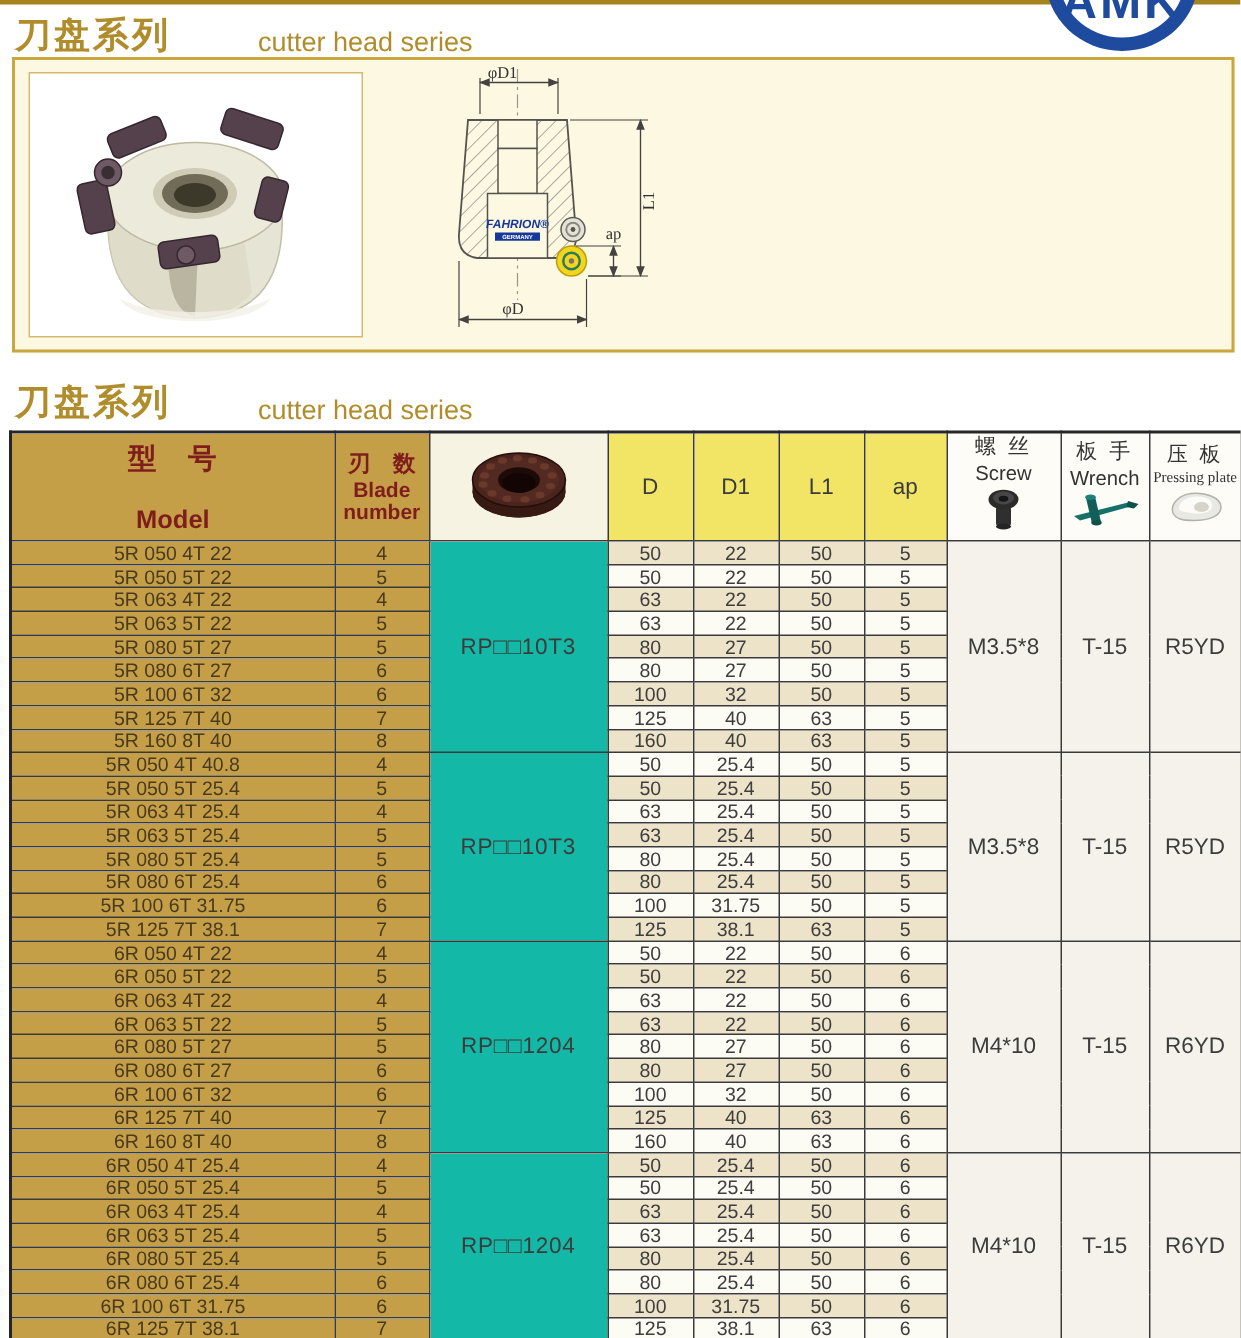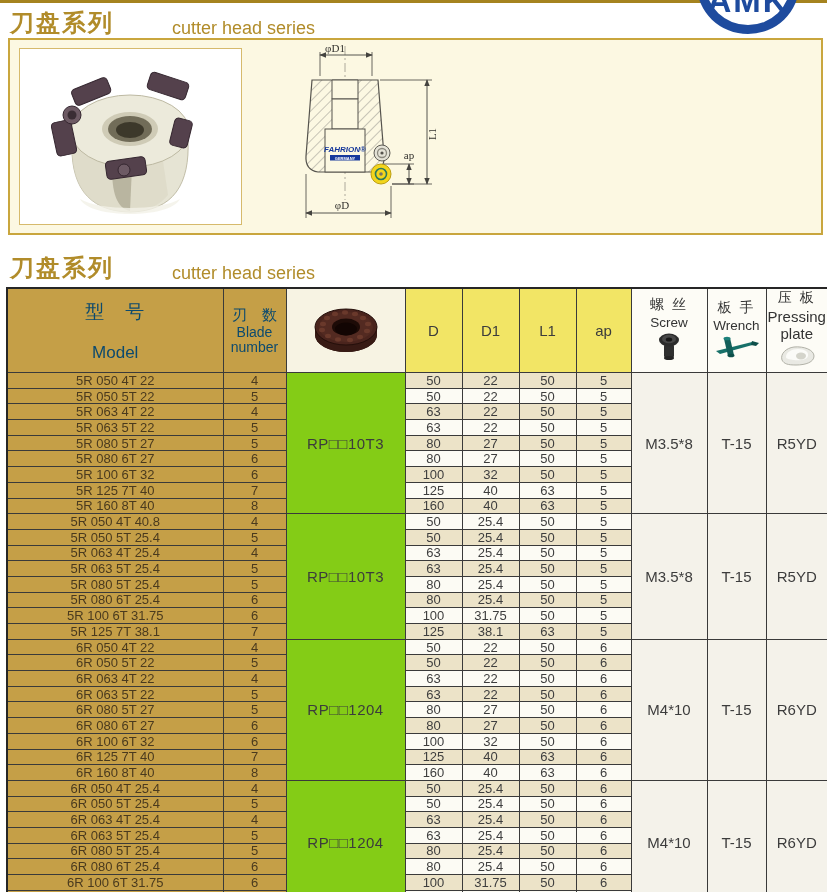--- a/index.html
+++ b/index.html
@@ -44,38 +44,38 @@
   table.cat {
     position:absolute; top:287px; left:6px; width:821px;
     border-collapse:collapse; table-layout:fixed;
     border:2px solid #262626;
   }
   table.cat th, table.cat td {
     border:1px solid #3a3a3a; text-align:center; vertical-align:middle;
     overflow:hidden; padding:0;
   }
   thead tr { height:71px; }
-  th.model-h, th.blade-h { background:#c59f47; color:#0c4a6e; font-weight:normal; }
+  th.model-h, th.blade-h { background:#c59f47; color:#7f1d1d; font-weight:bold; }
   th.model-h .zh1 { font-size:19px; letter-spacing:1px; }
   th.model-h .en1 { font-size:17px; margin-top:18px; }
   th.blade-h .zh1 { font-size:15px; }
   th.blade-h .en1 { font-size:14px; line-height:1.05; }
   th.insert-h { background:#f7f3e3; }
   th.dim-h { background:#f2e565; color:#3c3c3c; font-weight:normal; font-size:15px; }
   th.tool-h { background:#fdfcf6; color:#333; font-weight:normal; }
   th.tool-h .zh1 { font-size:14px; letter-spacing:2px; }
   th.tool-h .en1 { font-size:13.5px; margin:1px 0 2px 0; }
-  th.tool-h.plate-h .en1 { font-size:15px; }
+  th.tool-h.plate-h .en1 { font-size:10px;font-family:Liberation Serif, serif; }
 
   tbody tr { height:15.7px;margin-top:12px; }
   tbody td { font-size:13px; line-height:1; color:#3e3e3e; }
   td.model, td.blade { background:#c59f47; color:#4a3a1e; }
   tr.stripe-a td.num { background:#ece3c8; }
   tr.stripe-b td.num { background:#fcfbf4; }
-  td.insert { background:#84cc16; font-size:15px; color:#3c3c3c; letter-spacing:0.5px; }
+  td.insert { background:#14b8a6; font-size:15px; color:#3c3c3c; letter-spacing:0.5px; }
   td.span-cell { background:#f4f2ea; font-size:15px; color:#3c3c3c; }
 </style>
 </head>
 <body>
 
 <div class="page">
   <div class="top-rule"></div>
 
   <div class="sec-header" id="header1">
     <span class="zh">刀盘系列</span>

